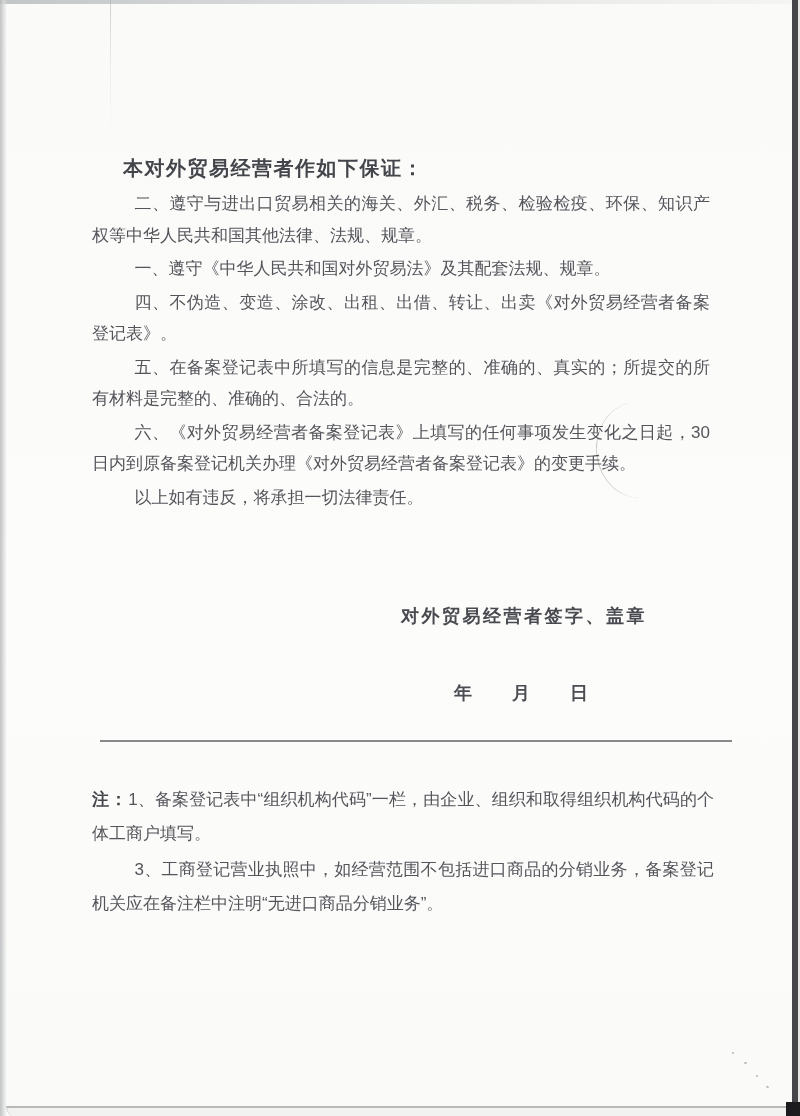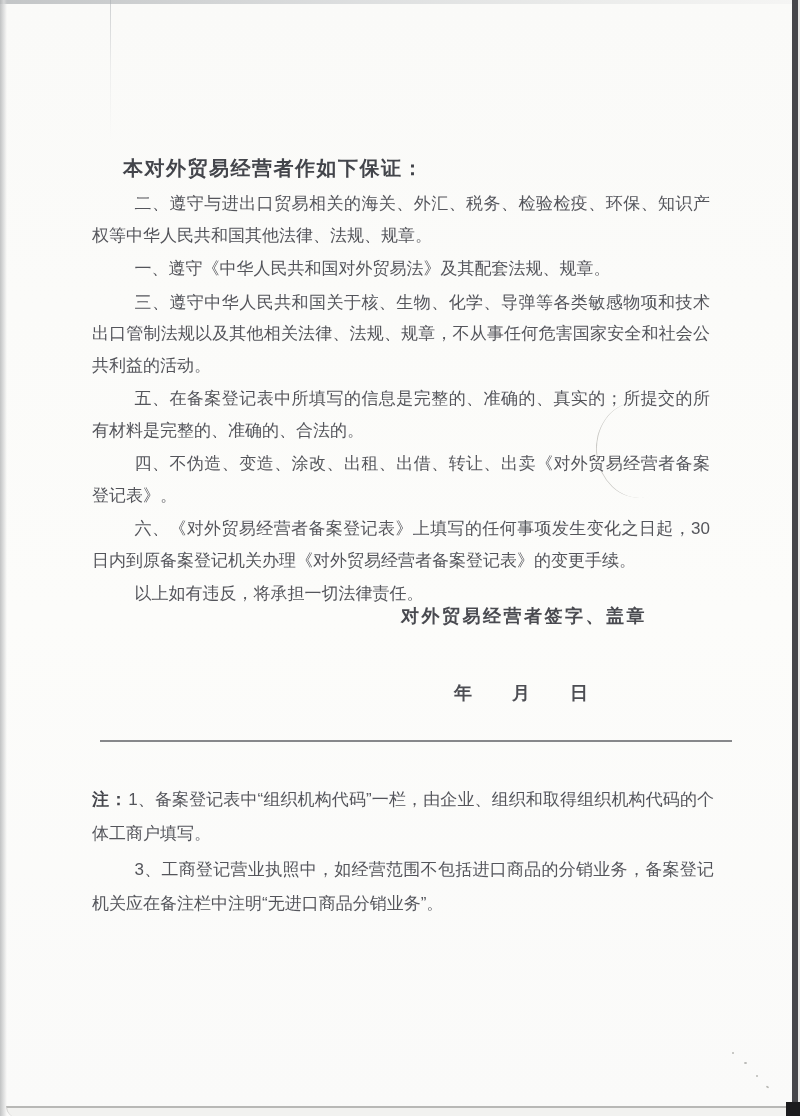--- a/index.html
+++ b/index.html
@@ -142,23 +142,22 @@
   <div class="speckle sp1"></div>
   <div class="speckle sp2"></div>
   <div class="speckle sp3"></div>
   <div class="speckle sp4"></div>
 
   <h1 class="doc-title">本对外贸易经营者作如下保证：</h1>
 
   <div class="pledges">
     <p>二、遵守与进出口贸易相关的海关、外汇、税务、检验检疫、环保、知识产权等中华人民共和国其他法律、法规、规章。</p>
     <p>一、遵守《中华人民共和国对外贸易法》及其配套法规、规章。</p>
-    <p>三、遵守中华人民共和国关于核、生物、化学、导弹等各类敏感物项和技术出口管制法规以及其他相关法律、法规、规章，不从事任何危害国家安全和社会公共利益的活动。</p>
+    <p>四、不伪造、变造、涂改、出租、出借、转让、出卖《对外贸易经营者备案登记表》。</p>
     <p>五、在备案登记表中所填写的信息是完整的、准确的、真实的；所提交的所有材料是完整的、准确的、合法的。</p>
-    <p>四、不伪造、变造、涂改、出租、出借、转让、出卖《对外贸易经营者备案登记表》。</p>
     <p>六、《对外贸易经营者备案登记表》上填写的任何事项发生变化之日起，30 日内到原备案登记机关办理《对外贸易经营者备案登记表》的变更手续。</p>
     <p>以上如有违反，将承担一切法律责任。</p>
   </div>
 
   <div class="signature">对外贸易经营者签字、盖章</div>
 
   <div class="date-line">
     <span>年</span>
     <span>月</span>
     <span>日</span>

